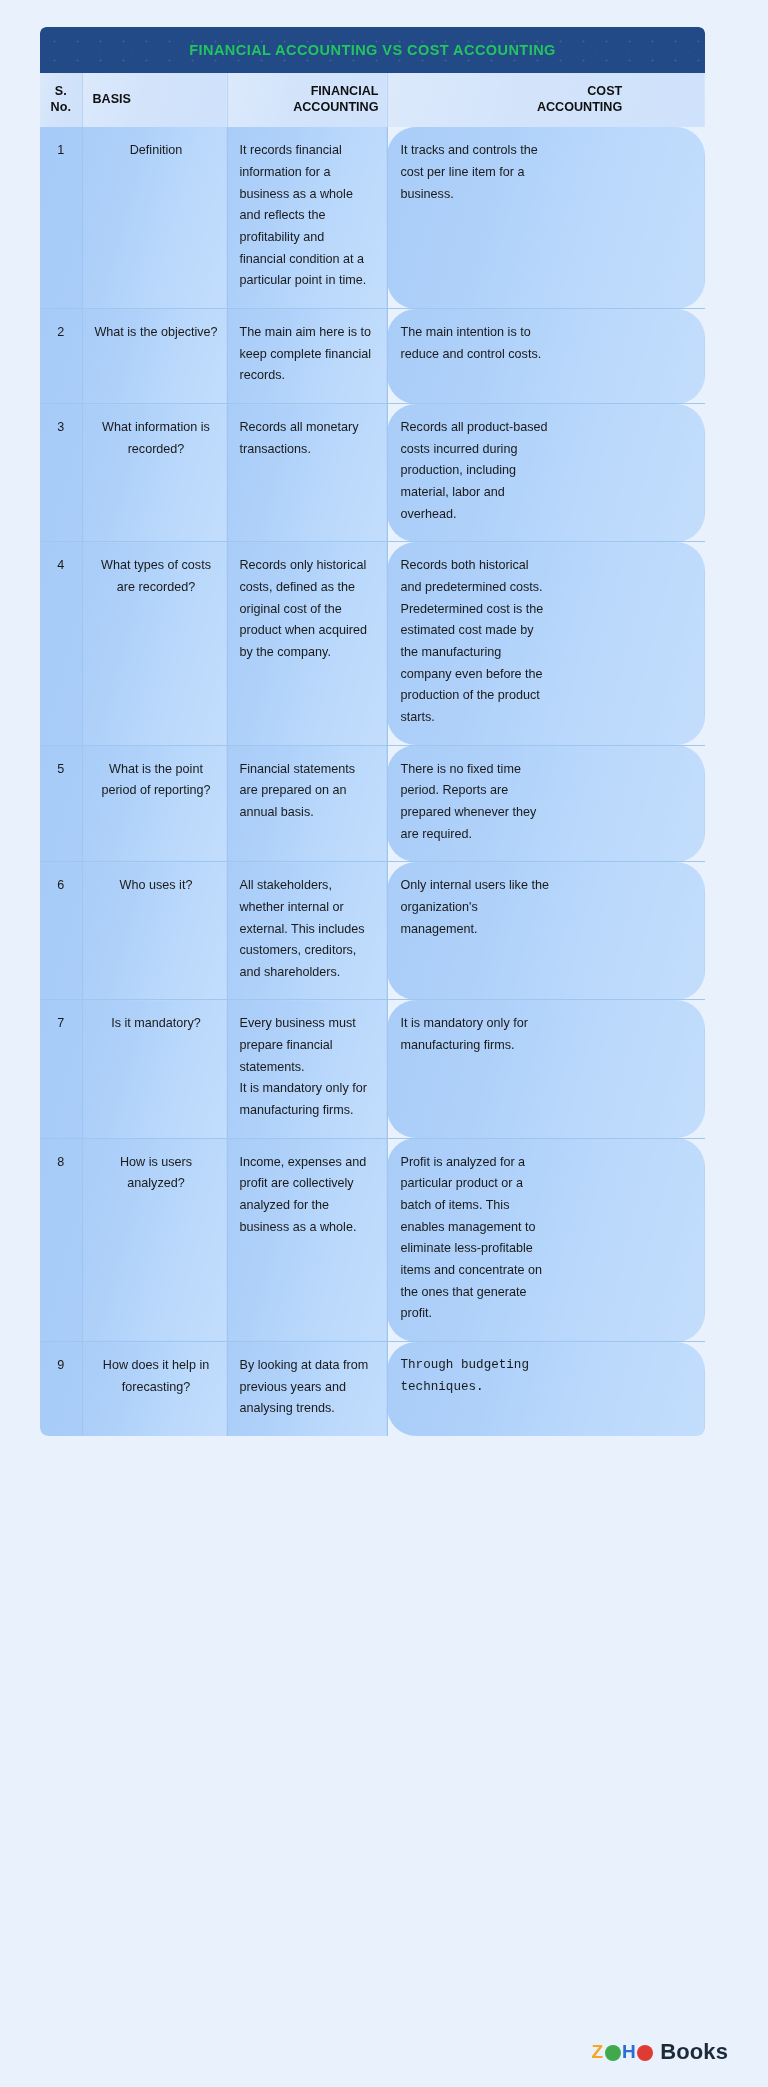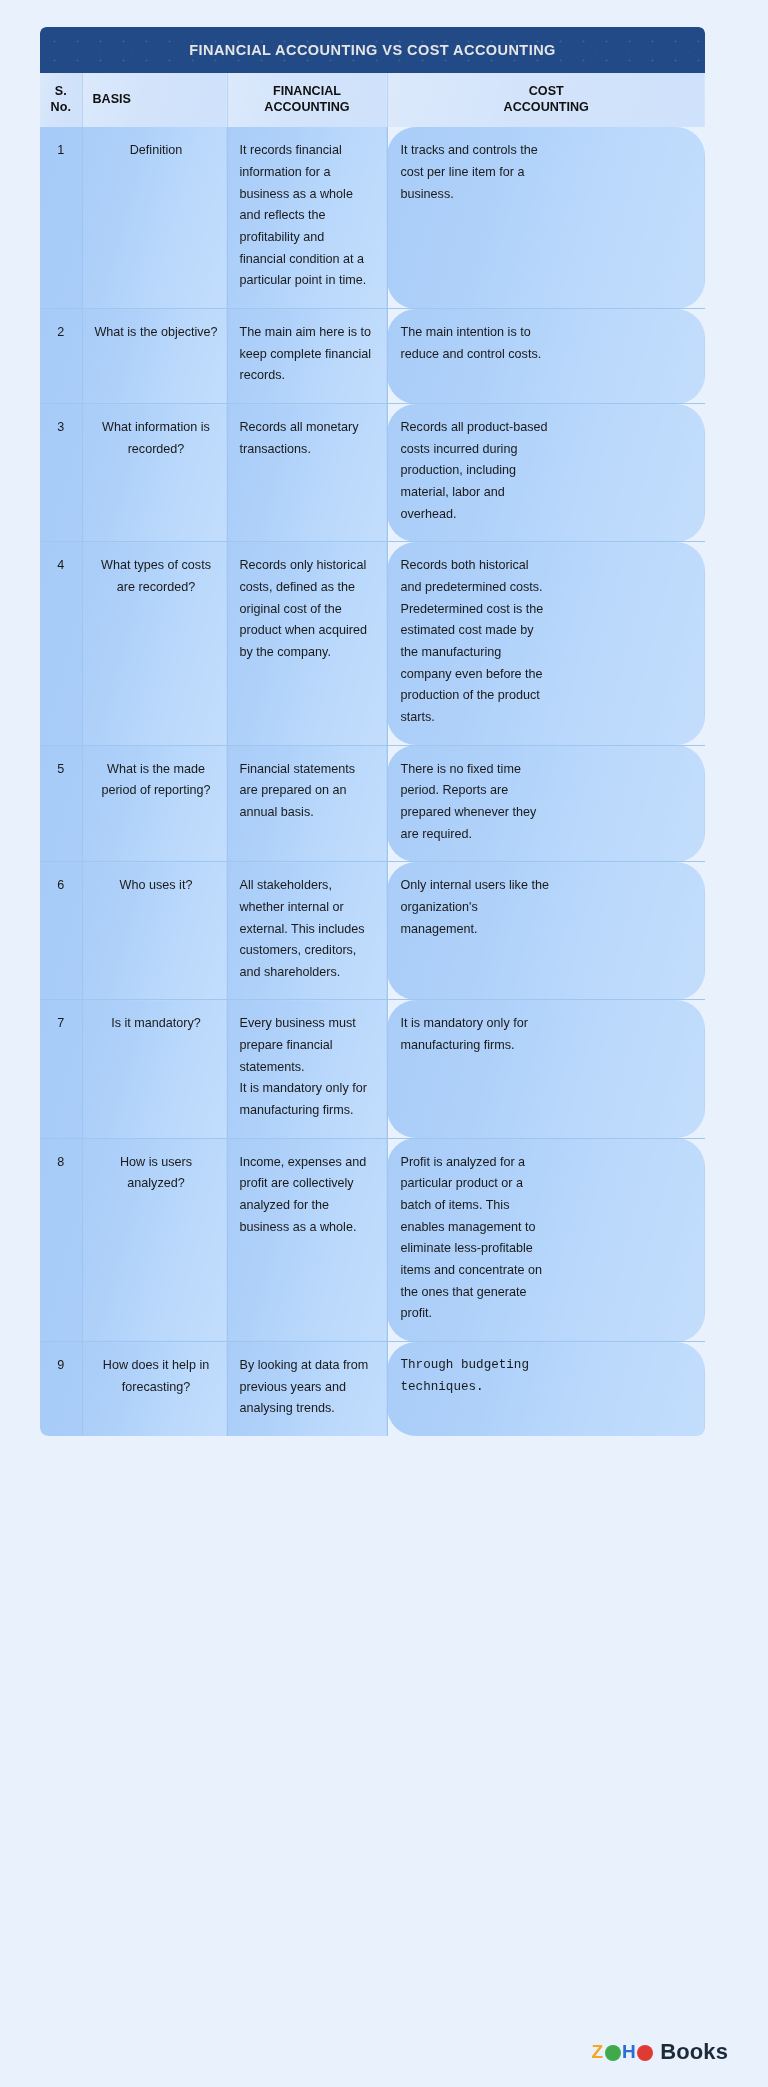--- a/index.html
+++ b/index.html
@@ -50,21 +50,21 @@
       radial-gradient(circle, rgba(255,255,255,.13) .9px, transparent 1.1px),
       radial-gradient(circle, rgba(255,255,255,.09) .8px, transparent 1.0px);
     background-size: 23px 19px, 31px 27px;
     background-position: 3px 5px, 14px 11px;
     border-radius: 6px 6px 0 0;
     pointer-events:none;
   }
   .banner-title {
     position: relative;
     z-index: 2;
-    color: #e5e5e5;
+    color: #22c55e;
     font-size: 14.5px;
     font-weight: 700;
     letter-spacing: .45px;
     text-align: left;
   }
 
   
   table {
     width: 665px;
     border-collapse: collapse;
@@ -82,21 +82,21 @@
     font-size: 12.6px;
     font-weight: 700;
     padding: 11px 8px 12px 8px;
     line-height: 1.25;
     vertical-align: middle;
     border-right: 1px solid #b9d3f2;
   }
   thead th:last-child { border-right: none; }
   thead th.h-no   { text-align: center; padding-left: 4px; padding-right: 4px; }
   thead th.h-basis{ text-align: left; padding-left: 10px; }
-  thead th.h-fa, thead th.h-ca { text-align: center; }
+  thead th.h-fa, thead th.h-ca { text-align: right; }
 
   tbody td {
     font-size: 12.6px;
     color: #1a1a1a;
     line-height: 1.72;
     vertical-align: top;
     padding: 13px 13px 16px 13px;
     border-right: 1px solid #9fc6ef;
     border-top: 1px solid #9fc6ef;
     background: linear-gradient(105deg,#a9cdf8 0%, #aed0f9 30%, #b9d8fb 62%, #c3ddfc 100%);
@@ -228,21 +228,21 @@
           <td class="cell-no">4</td>
           <td class="cell-basis">What types of costs are recorded?</td>
           <td class="cell-fa">Records only historical costs, defined as the original cost of the product when acquired by the company.</td>
           <td class="cell-ca">
               <div class="ca-inner">Records both historical and predetermined costs. Predetermined cost is the estimated cost made by the manufacturing company even before the production of the product starts.</div>
             </td>
         </tr>
 
         <tr>
           <td class="cell-no">5</td>
-          <td class="cell-basis">What is the made period of reporting?</td>
+          <td class="cell-basis">What is the point period of reporting?</td>
           <td class="cell-fa">Financial statements are prepared on an annual basis.</td>
           <td class="cell-ca">
               <div class="ca-inner">There is no fixed time period. Reports are prepared whenever they are required.</div>
             </td>
         </tr>
 
         <tr>
           <td class="cell-no">6</td>
           <td class="cell-basis">Who uses it?</td>
           <td class="cell-fa">All stakeholders, whether internal or external. This includes customers, creditors, and shareholders.</td>

